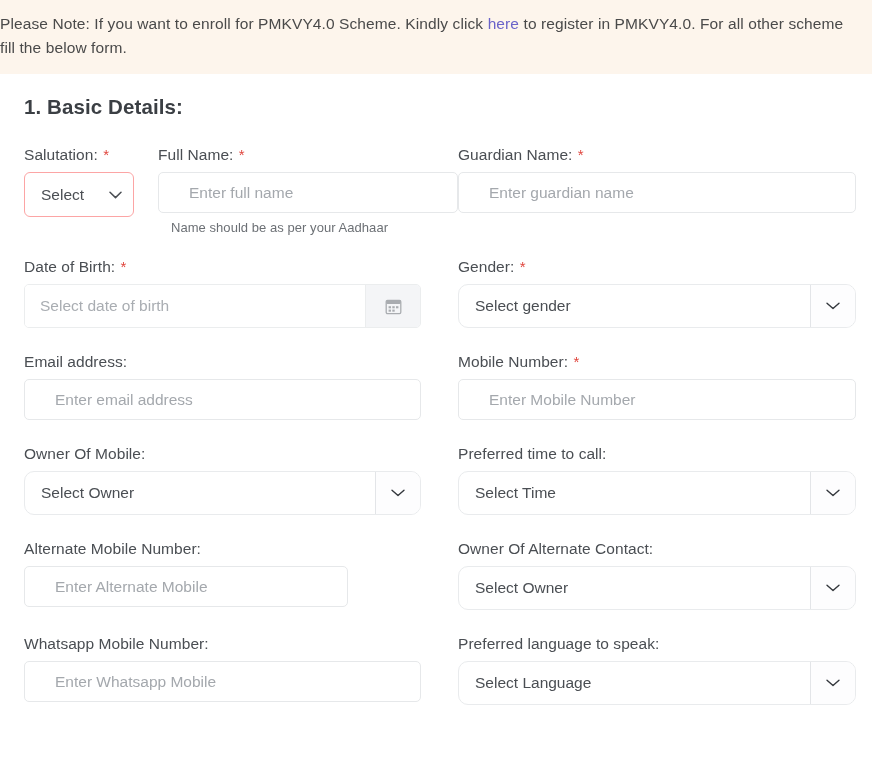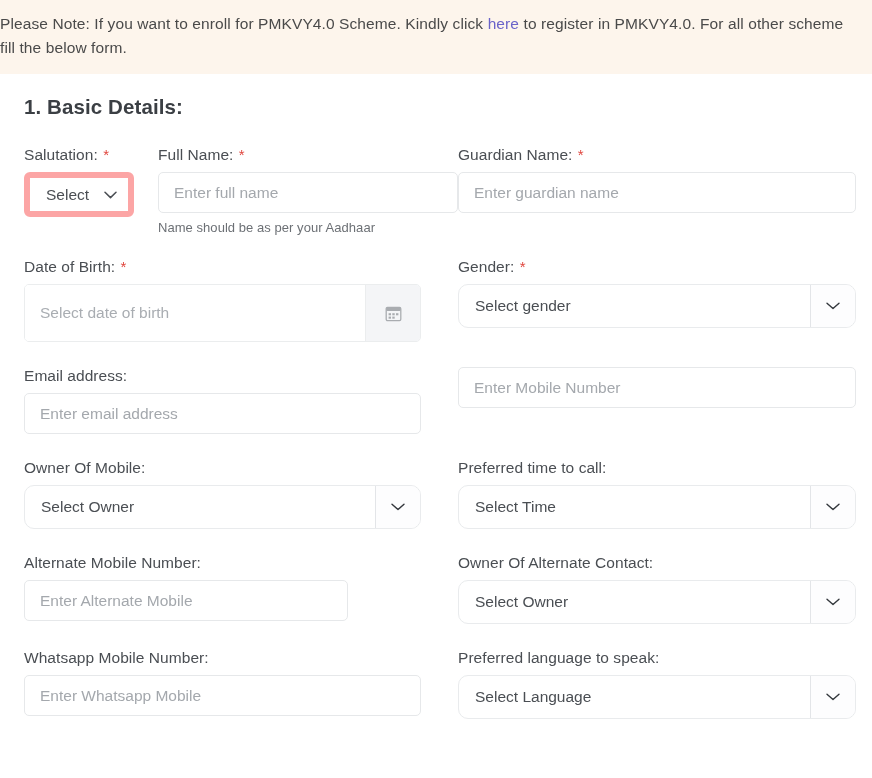--- a/index.html
+++ b/index.html
@@ -78,47 +78,48 @@
   .req {
     color: #e0453d;
     font-size: 15px;
     padding-left: 1px;
   }
   .helper {
     font-size: 13px;
     color: #6c7075;
     margin-top: 7px;
     letter-spacing: 0.05px;
+    margin-left: 13px;
   }
 
   
   .text-input {
     box-sizing: border-box;
     height: 41px;
     width: 100%;
     border: 1px solid #e6e8ea;
     border-radius: 5px;
     background: #ffffff;
     font-family: "Liberation Sans", sans-serif;
     font-size: 15.5px;
     color: #2e3238;
-    padding: 0 15px;
+    padding: 0 30px;
     outline: none;
   }
   .text-input::placeholder {
     color: #a4a8ad;
     opacity: 1;
   }
 
   
   .mini-select {
     box-sizing: border-box;
     height: 45px;
     width: 110px;
-    border: 6px solid #fca5a5;
+    border: 1px solid #fca5a5;
     border-radius: 6px;
     background: #ffffff;
     display: flex;
     align-items: center;
     justify-content: space-between;
     padding: 0 11px 0 16px;
     cursor: pointer;
   }
   .mini-select .sel-text {
     font-size: 15.5px;
@@ -152,21 +153,21 @@
     display: flex;
     align-items: center;
     justify-content: center;
     background: #fdfdfe;
   }
 
   
   .date-group {
     box-sizing: border-box;
     display: flex;
-    height: 58px;
+    height: 44px;
     width: 100%;
     border: 1px solid #ebedee;
     border-radius: 5px;
     overflow: hidden;
     background: #ffffff;
   }
   .date-group .date-in {
     flex: 1 1 auto;
     border: none;
     outline: none;
@@ -278,20 +279,21 @@
     </div>
   </div>
 
   <div class="gap-c"></div>
   <div class="row">
     <div class="col-left">
       <span class="label">Email address:</span>
       <input class="text-input" type="text" style="width: 397px;" placeholder="Enter email address">
     </div>
     <div class="col-right">
+      <span class="label"><span>Mobile Number:</span> <span class="req">*</span></span>
       <input class="text-input" type="text" placeholder="Enter Mobile Number" style="">
     </div>
   </div>
 
   <div class="gap-c"></div>
   <div class="row">
     <div class="col-left">
       <span class="label">Owner Of Mobile:</span>
       <div class="split-select" style="width:397px;">
         <span class="sv">Select Owner</span>

